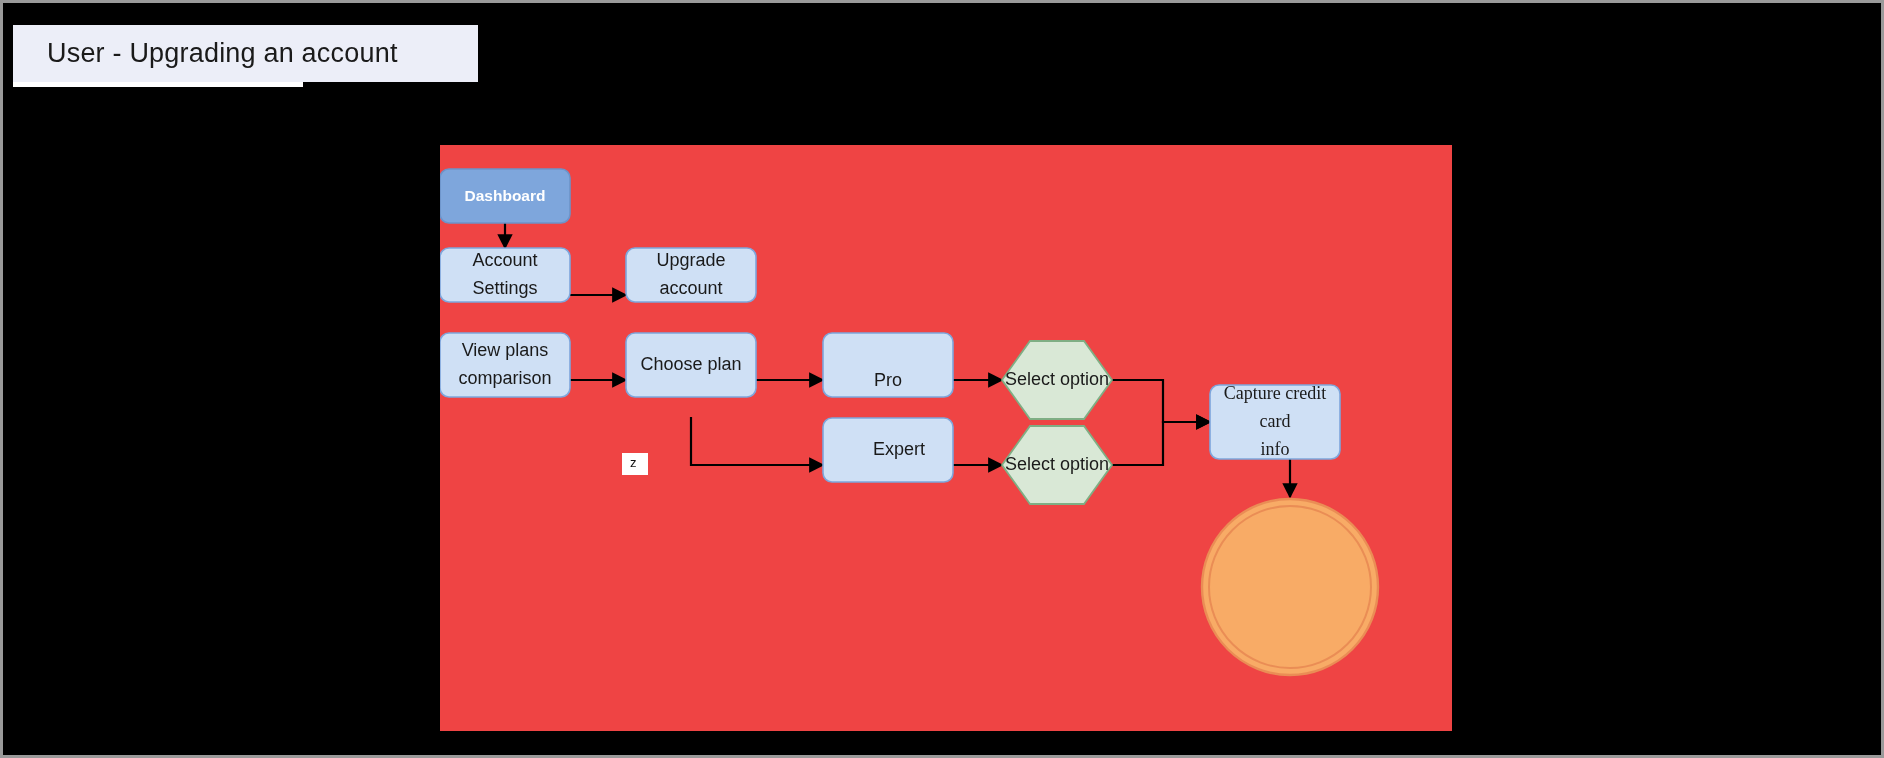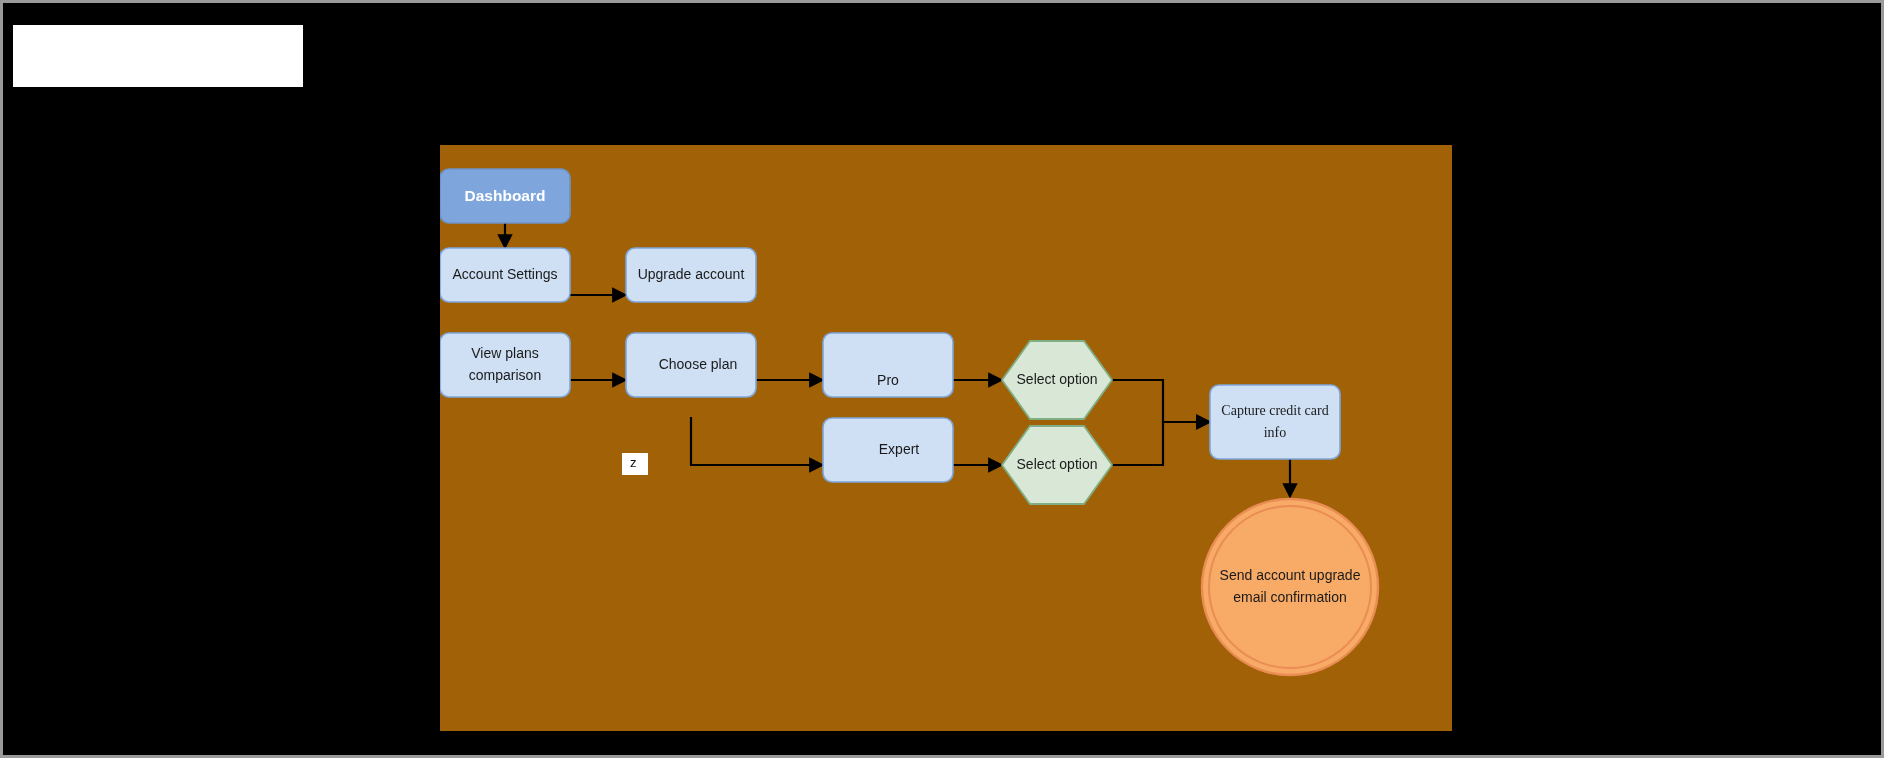--- a/index.html
+++ b/index.html
@@ -56,41 +56,41 @@
     font-weight: 400;
   }
 
   
   #canvas {
     position: absolute;
     left: 437px;
     top: 142px;
     width: 1012px;
     height: 586px;
-    background: #a16207;
+    background: #ef4444;
     overflow: hidden;
   }
 
   #canvas svg {
     position: absolute;
     left: 0;
     top: 0;
     width: 1012px;
     height: 586px;
   }
 
   
   .node-label {
     position: absolute;
     display: flex;
     align-items: center;
     justify-content: center;
     text-align: center;
     color: #1a1a1a;
-    font-size: 14px;
+    font-size: 18px;
     line-height: 1.55;
     pointer-events: none;
     white-space: pre-line;
   }
   .node-label.strong {
     color: #ffffff;
     font-weight: bold;
     font-size: 15.5px;
   }
   .edge-label {
@@ -101,20 +101,23 @@
     padding: 0 2px;
   }
 </style>
 </head>
 <body>
 
 <div id="page-frame">
 
   <div id="title-underlay"></div>
 
+  <div id="title-chip">
+    <span class="title-text">User - Upgrading an account</span>
+  </div>
 
   <div id="canvas">
 
     <svg viewBox="0 0 1012 586" xmlns="http://www.w3.org/2000/svg">
       <defs>
         <marker id="arrow" viewBox="0 0 10 10" refX="9" refY="5" markerWidth="7" markerHeight="7" orient="auto-start-reverse">
           <path d="M 0 0 L 10 5 L 0 10 z" fill="#000000"></path>
         </marker>
       </defs>
 
@@ -173,32 +176,30 @@
 
     <div class="node-label strong" style="left:0px;  top:24px;  width:130px; height:54px;">Dashboard</div>
 
     <div class="node-label" style="left:0px;  top:103px; width:130px; height:54px;">Account Settings</div>
 
     <div class="node-label" style="left:0px;  top:188px; width:130px; height:64px;">View plans
 comparison</div>
 
     <div class="node-label" style="left:186px; top:103px; width:130px; height:54px;">Upgrade account</div>
 
-    <div class="node-label" style="left:186px; top:188px; width:130px; height:64px;padding-left:7px;">Choose plan</div>
+    <div class="node-label" style="left:186px; top:188px; width:130px; height:64px;">Choose plan</div>
 
     <div class="node-label" style="left:383px; top:188px; width:130px; height:64px;margin-top:16px;">Pro</div>
 
     <div class="node-label" style="left:383px; top:273px; width:152px; height:64px;">Expert</div>
 
     <div class="node-label" style="left:562px; top:196px; width:110px; height:78px;">Select option</div>
 
     <div class="node-label" style="left:562px; top:281px; width:110px; height:78px;">Select option</div>
 
     <div class="node-label" style="left:770px; top:240px; width:130px; height:74px;font-family:Liberation Serif, serif;">Capture credit card
 info</div>
 
-    <div class="node-label" style="left:762px; top:392px; width:176px; height:100px;">Send account upgrade
-email confirmation</div>
 
     <div class="edge-label" style="left:188px; top:310px;">z</div>
 
   </div>
 </div>
 
 </body></html>

